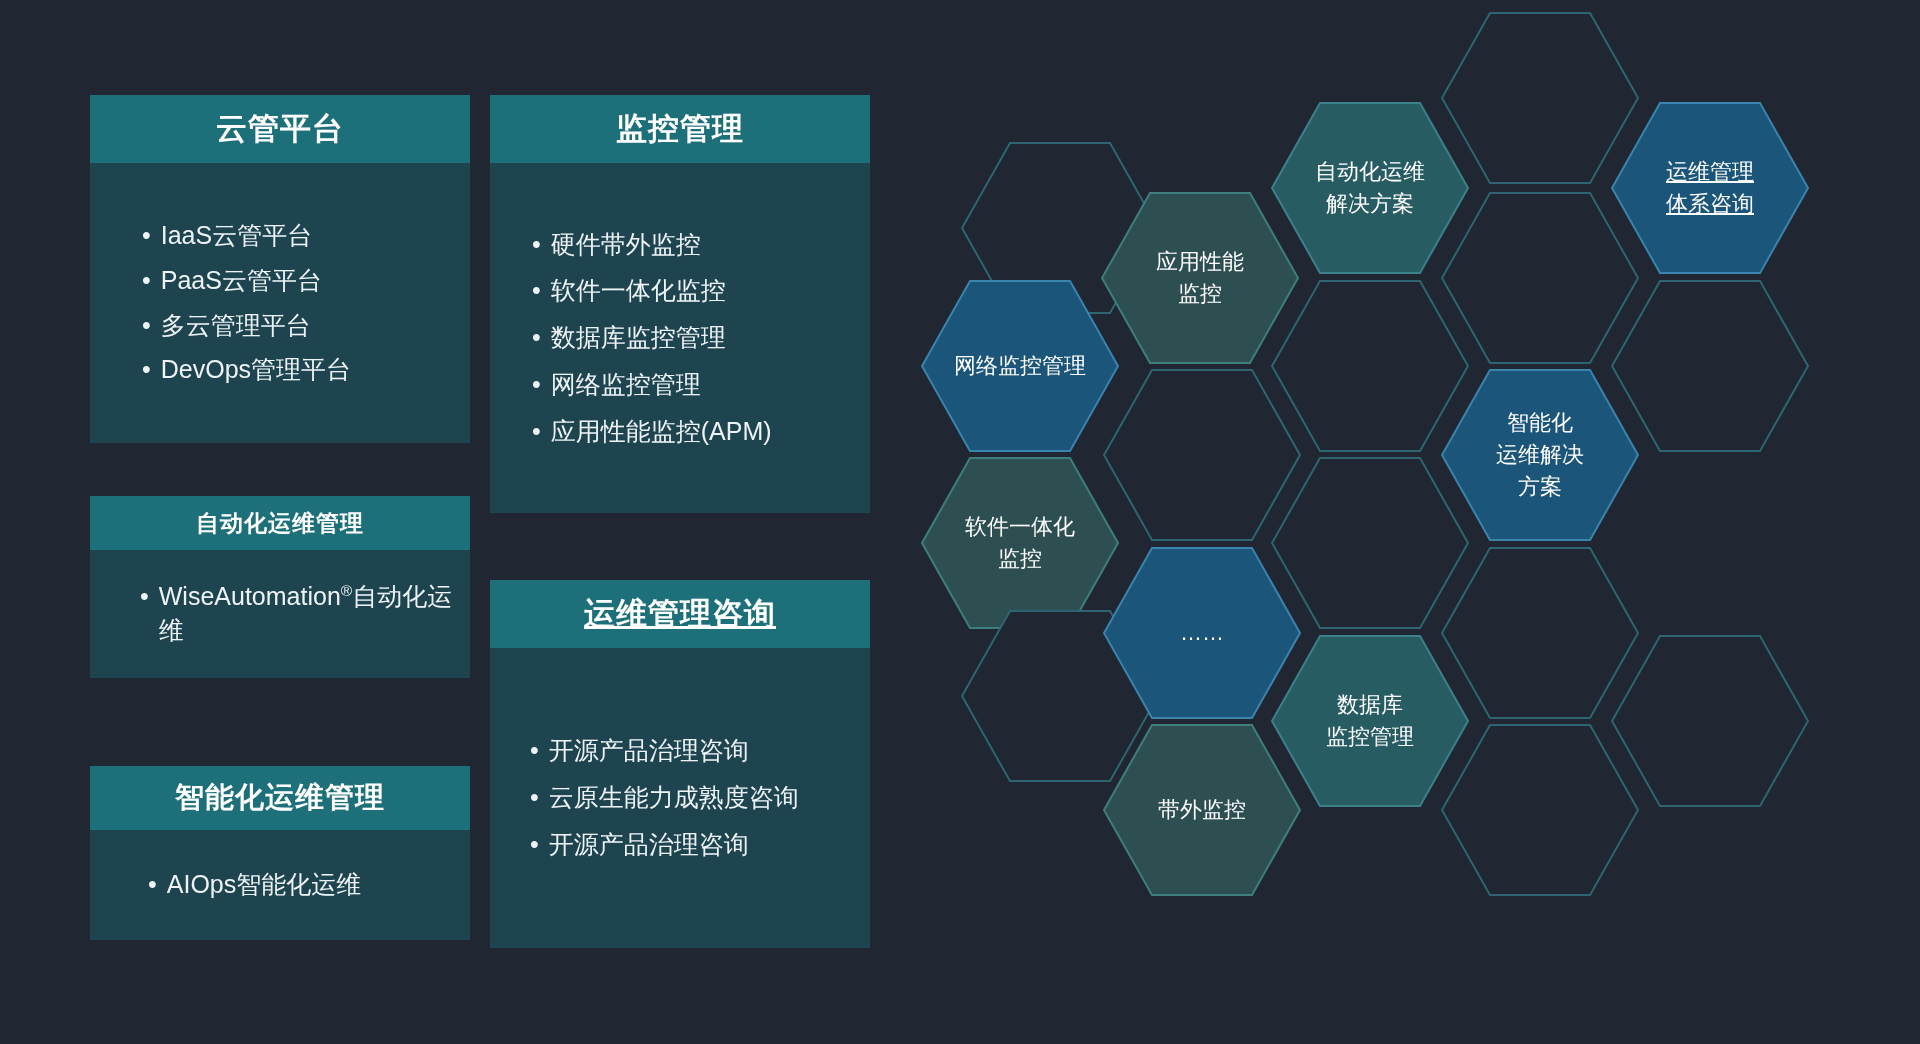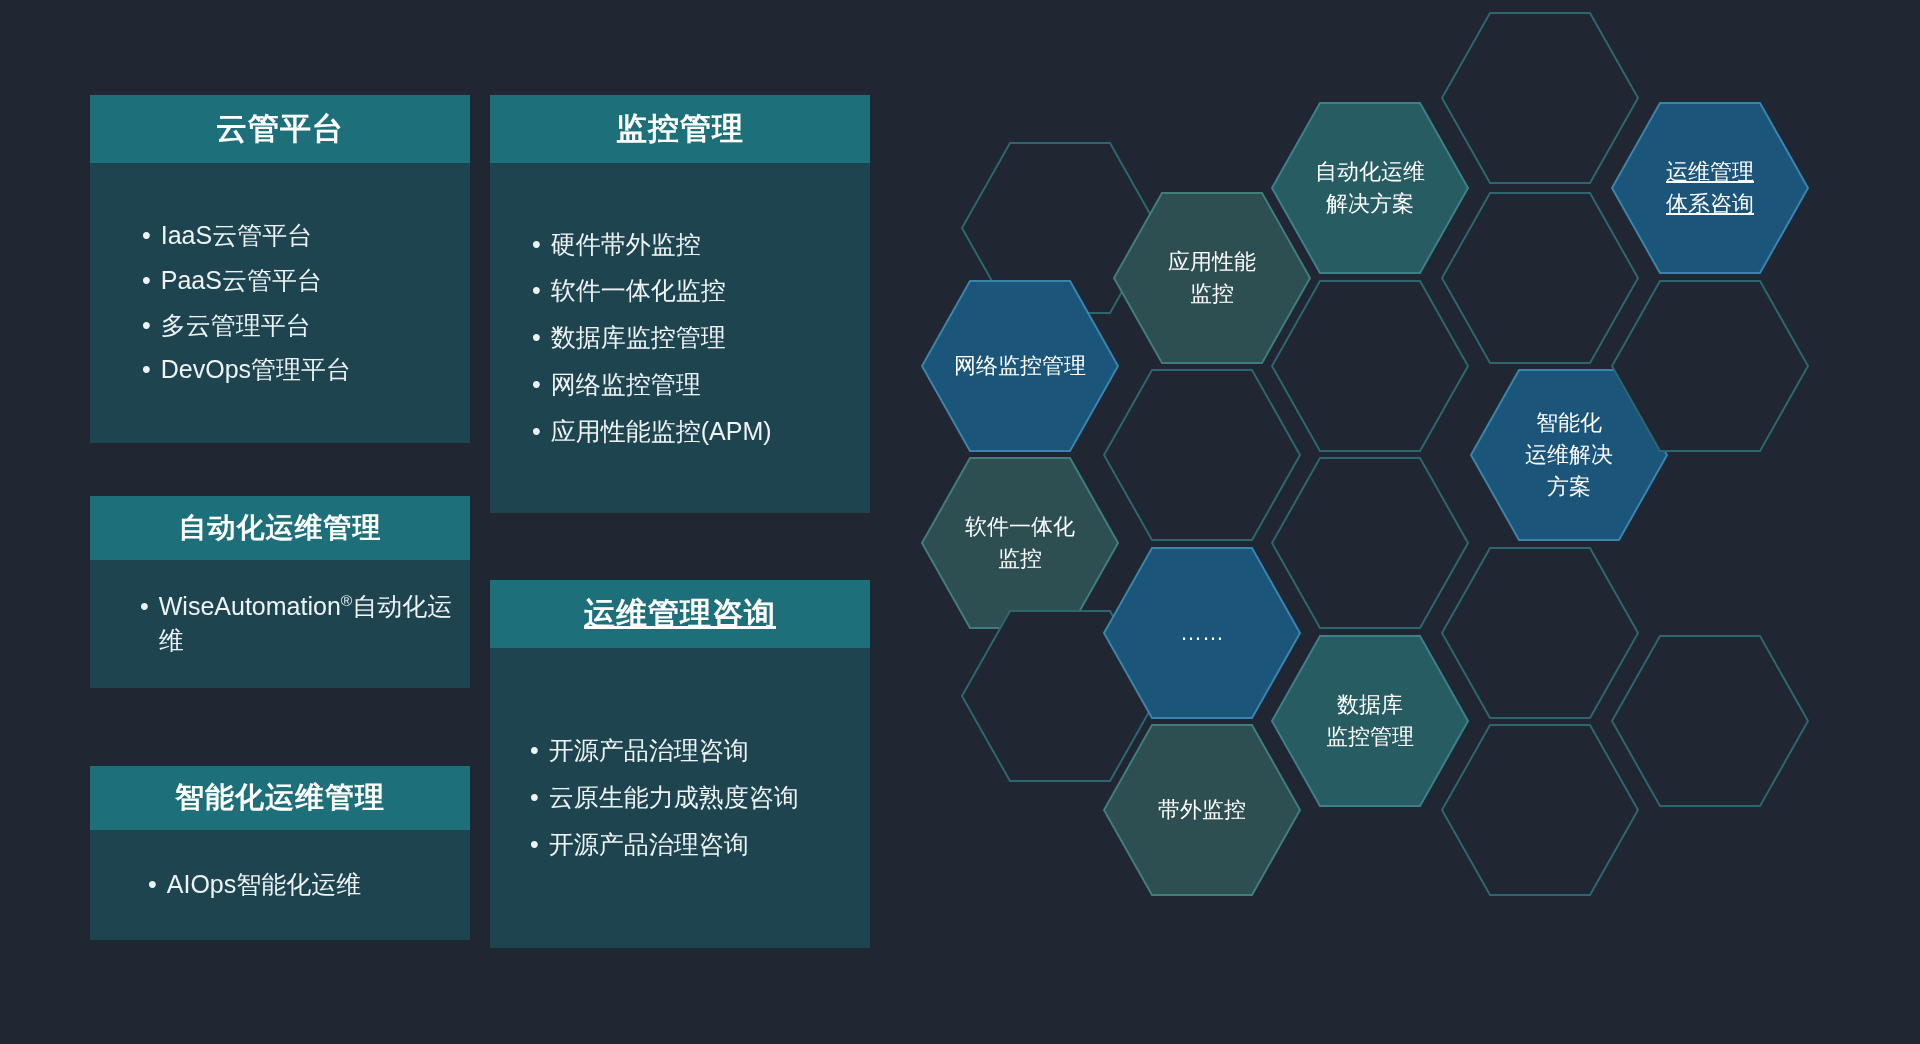--- a/index.html
+++ b/index.html
@@ -41,21 +41,21 @@
     margin-right:10px;
     color:#eef4f6;
   }
   
   #card-cloud        {left:90px; top:95px;  width:380px;}
   #card-cloud .card-header{height:68px;font-size:31px;}
   #card-cloud .card-body{height:280px;padding:22px 0 22px 52px;}
   #card-cloud li{font-size:25px;margin:11px 0;}
 
   #card-auto         {left:90px; top:496px; width:380px;}
-  #card-auto .card-header{height:64px;font-size:28px;}
+  #card-auto .card-header{height:54px;font-size:23px;}
   #card-auto .card-body{height:128px;padding:14px 0 14px 50px;}
   #card-auto li{font-size:25px;}
 
   #card-aiops        {left:90px; top:766px; width:380px;}
   #card-aiops .card-header{height:64px;font-size:29px;}
   #card-aiops .card-body{height:110px;padding:10px 0 10px 58px;}
   #card-aiops li{font-size:25px;}
 
   #card-monitor      {left:490px; top:95px; width:380px;}
   #card-monitor .card-header{height:68px;font-size:31px;}
@@ -198,21 +198,21 @@
         <polygon points="50,3 150,3 198,88 150,173 50,173 2,88" fill="#2e4f52" stroke="#3f7e7f" stroke-width="2"></polygon>
       </svg>
       <div class="hex-label">软件一体化
 监控</div>
     </div>
     <div class="hex empty" style="left: 60px; top: 608px;">
       <svg viewBox="0 0 200 176">
         <polygon points="50,3 150,3 198,88 150,173 50,173 2,88" fill="#212633" stroke="#2d6670" stroke-width="2"></polygon>
       </svg>
     </div>
-    <div class="hex" style="left: 212px; top: 190px;">
+    <div class="hex" style="left: 200px; top: 190px;">
       <svg viewBox="0 0 200 176">
         <polygon points="50,3 150,3 198,88 150,173 50,173 2,88" fill="#2e4f52" stroke="#3f7e7f" stroke-width="2"></polygon>
       </svg>
       <div class="hex-label">应用性能
 监控</div>
     </div>
     <div class="hex empty" style="left: 202px; top: 367px;">
       <svg viewBox="0 0 200 176">
         <polygon points="50,3 150,3 198,88 150,173 50,173 2,88" fill="#212633" stroke="#2d6670" stroke-width="2"></polygon>
       </svg>
@@ -256,21 +256,21 @@
     <div class="hex empty" style="left: 540px; top: 10px;">
       <svg viewBox="0 0 200 176">
         <polygon points="50,3 150,3 198,88 150,173 50,173 2,88" fill="#212633" stroke="#2d6670" stroke-width="2"></polygon>
       </svg>
     </div>
     <div class="hex empty" style="left: 540px; top: 190px;">
       <svg viewBox="0 0 200 176">
         <polygon points="50,3 150,3 198,88 150,173 50,173 2,88" fill="#212633" stroke="#2d6670" stroke-width="2"></polygon>
       </svg>
     </div>
-    <div class="hex" style="left: 569px; top: 367px;">
+    <div class="hex" style="left: 540px; top: 367px;">
       <svg viewBox="0 0 200 176">
         <polygon points="50,3 150,3 198,88 150,173 50,173 2,88" fill="#1c557a" stroke="#3a84ad" stroke-width="2"></polygon>
       </svg>
       <div class="hex-label">智能化
 运维解决
 方案</div>
     </div>
     <div class="hex empty" style="left: 540px; top: 545px;">
       <svg viewBox="0 0 200 176">
         <polygon points="50,3 150,3 198,88 150,173 50,173 2,88" fill="#212633" stroke="#2d6670" stroke-width="2"></polygon>

